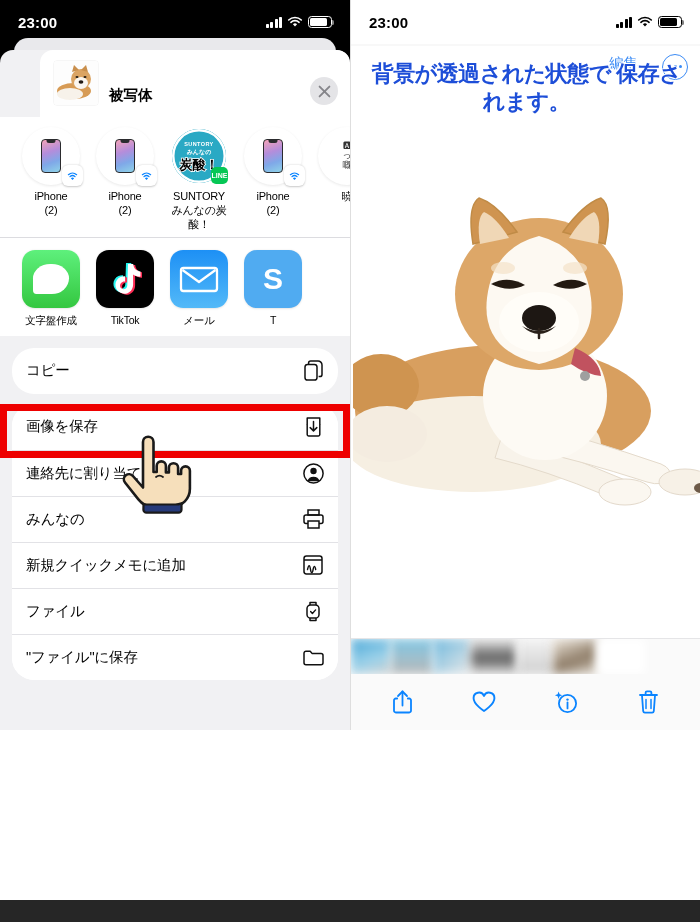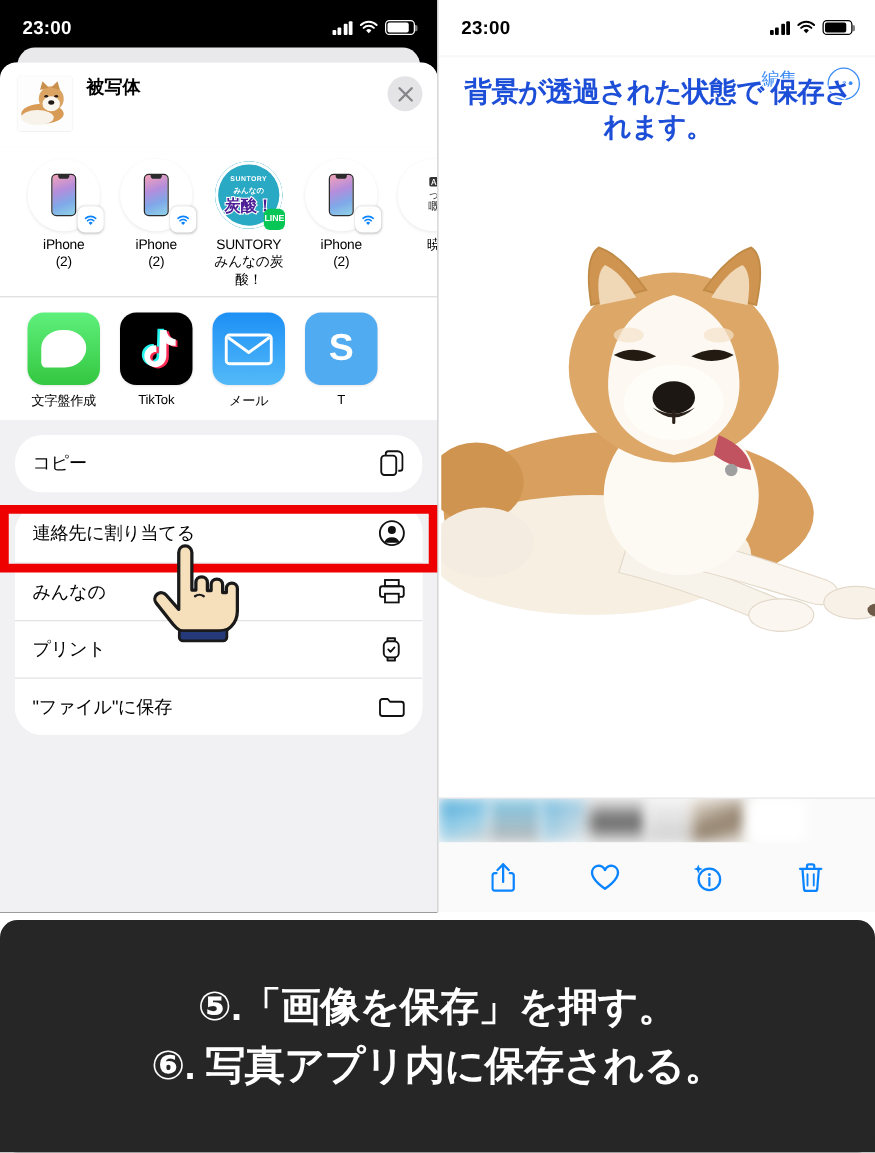--- a/index.html
+++ b/index.html
@@ -43,23 +43,24 @@
   
   .sheet-peek {
     position: absolute; top: 38px; left: 14px; right: 14px; height: 26px;
     background: #e9e9ec; border-radius: 14px 14px 0 0;
   }
   .sheet {
     position: absolute; top: 50px; left: 0; right: 0; bottom: 0;
     background: #f1f1f3; border-radius: 13px 13px 0 0; overflow: hidden;
   }
   .sheet-head {
-    display: flex; align-items: flex-start; gap: 11px;
+    display: flex; align-items: flex-end; gap: 11px;
     padding: 11px 12px 12px 14px; background: #fff;
     border-radius: 13px 13px 0 0;
+    margin-left: 40px;
   }
   .thumb {
     width: 44px; height: 44px; border-radius: 3px; flex: none;
     background: #fff; overflow: hidden; position: relative;
     box-shadow: 0 0 0 .5px rgba(0,0,0,.07);
   }
   .head-text { flex: 1 1 auto; min-width: 0; }
   .head-title { font-size: 14.5px; font-weight: 700; color: #000; line-height: 1.3; }
   .head-sub { font-size: 13px; color: #8a8a8e; line-height: 1.45; margin-top: 1px; }
   .close-btn {
@@ -100,21 +101,21 @@
   }
   .suntory-ico {
     width: 54px; height: 54px; border-radius: 50%;
     background: #2aa9c4; position: relative;
     display:flex; flex-direction:column; align-items:center; justify-content:center;
     box-shadow: inset 0 0 0 2.5px #fff, inset 0 0 0 4px #2aa9c4;
     overflow: visible;
   }
   .sun-t1 { font-size: 5.5px; color:#fff; font-weight:700; letter-spacing:.4px; }
   .sun-t2 { font-size: 6px; color:#fff; font-weight:700; margin-top:.5px; }
-  .sun-t3 { font-size: 13px; color:#4c1d95; font-weight:900; line-height:1;
+  .sun-t3 { font-size: 13px; color:#000000; font-weight:900; line-height:1;
             -webkit-text-stroke: 1.6px #fff; paint-order: stroke fill; margin-top:1px; }
   .line-badge {
     position:absolute; right:-2px; bottom:-1px; width:17px; height:17px;
     border-radius:5px; background:#06c755; color:#fff; font-size:7px; font-weight:700;
     display:flex; align-items:center; justify-content:center;
   }
   .sheet-divider { height:.5px; background:#dcdce0; margin: 0; }
 
   .row-apps { display:flex; padding: 12px 0 8px 14px; background:#fff; }
   .app-target { width: 74px; flex:none; text-align:center; }
@@ -384,20 +385,30 @@
                 <path d="M4.6 4.5V3.1A2.1 2.1 0 0 1 6.7 1h7.2A4 4 0 0 1 18 5v9.5a2.1 2.1 0 0 1-2.1 2.1h-1.3" fill="none" stroke="#111" stroke-width="1.5"></path>
               </svg>
             </span>
           </div>
         </div>
 
         <div class="card-gap"></div>
 
         <div class="act-card">
 
+          <div class="act-row">
+            <span class="act-label">画像を保存</span>
+            <span class="act-ico">
+              <svg width="19" height="20" viewBox="0 0 19 20">
+                <path d="M3.2 1h12.6M3.2 1v6.2M15.8 1v6.2" fill="none" stroke="#111" stroke-width="1.5" stroke-linecap="round"></path>
+                <path d="M3.2 7.2v10.3a1.5 1.5 0 0 0 1.5 1.5h9.6a1.5 1.5 0 0 0 1.5-1.5V7.2" fill="none" stroke="#111" stroke-width="1.5"></path>
+                <path d="M9.5 4.5v9.2M6.2 10.6l3.3 3.3 3.3-3.3" fill="none" stroke="#111" stroke-width="1.5" stroke-linecap="round" stroke-linejoin="round"></path>
+              </svg>
+            </span>
+          </div>
 
           <div class="act-row">
             <span class="act-label">連絡先に割り当てる</span>
             <span class="act-ico">
               <svg width="21" height="21" viewBox="0 0 21 21">
                 <circle cx="10.5" cy="10.5" r="9.6" fill="none" stroke="#111" stroke-width="1.5"></circle>
                 <circle cx="10.5" cy="8" r="3.2" fill="#111"></circle>
                 <path d="M4.3 18.2a6.6 6.6 0 0 1 12.4 0" fill="#111"></path>
               </svg>
             </span>
@@ -407,24 +418,34 @@
             <span class="act-label">みんなの</span>
             <span class="act-ico">
               <svg width="21" height="20" viewBox="0 0 21 20">
                 <rect x="5" y="1" width="11" height="5" fill="none" stroke="#111" stroke-width="1.5"></rect>
                 <rect x="1" y="6" width="19" height="8.5" rx="2" fill="none" stroke="#111" stroke-width="1.5"></rect>
                 <rect x="5" y="12" width="11" height="7" fill="#fff" stroke="#111" stroke-width="1.5"></rect>
               </svg>
             </span>
           </div>
 
-
-
           <div class="act-row">
-            <span class="act-label">プリント</span>
+            <span class="act-label">新規クイックメモに追加</span>
+            <span class="act-ico">
+              <svg width="20" height="20" viewBox="0 0 20 20">
+                <rect x="1" y="1" width="18" height="18" rx="2.4" fill="none" stroke="#111" stroke-width="1.5"></rect>
+                <path d="M1 5h18" stroke="#111" stroke-width="1.5"></path>
+                <path d="M4.5 14.5c1.2-5 2.2-5 3 0 .8 4.2 1.8 4.2 2.6 0 .8-4.2 1.8-4.2 2.6 0" fill="none" stroke="#111" stroke-width="1.4" stroke-linecap="round"></path>
+              </svg>
+            </span>
+          </div>
+
+
+          <div class="act-row">
+            <span class="act-label">ファイル</span>
             <span class="act-ico">
               <svg width="16" height="21" viewBox="0 0 16 21">
                 <rect x="2" y="4" width="12" height="13" rx="3.6" fill="none" stroke="#111" stroke-width="1.5"></rect>
                 <path d="M5 4V1.6h6V4M5 17v2.4h6V17" fill="none" stroke="#111" stroke-width="1.5" stroke-linejoin="round"></path>
                 <path d="M5.6 10.5 7.4 12.5l3.2-3.6" fill="none" stroke="#111" stroke-width="1.4" stroke-linecap="round" stroke-linejoin="round"></path>
               </svg>
             </span>
           </div>
 
           <div class="act-row">
@@ -578,18 +599,14 @@
           <path d="M2 5h17" stroke="currentColor" stroke-width="1.8" stroke-linecap="round"></path>
           <path d="M7.6 5V2.8A1.4 1.4 0 0 1 9 1.4h3a1.4 1.4 0 0 1 1.4 1.4V5" fill="none" stroke="currentColor" stroke-width="1.8"></path>
           <path d="M4 5.5 5.2 21.2a1.7 1.7 0 0 0 1.7 1.5h7.2a1.7 1.7 0 0 0 1.7-1.5L17 5.5" fill="none" stroke="currentColor" stroke-width="1.8"></path>
           <path d="M8 9.4v9M13 9.4v9" stroke="currentColor" stroke-width="1.5" stroke-linecap="round"></path>
         </svg>
       </span>
     </div>
   </div>
 
   <div class="bottom-fill"></div>
-  <div class="bottom-caption">
-    <div class="bc-line">⑤.「画像を保存」を押す。</div>
-    <div class="bc-line">⑥. 写真アプリ内に保存される。</div>
-  </div>
 
 </div>
 
 </body></html>

